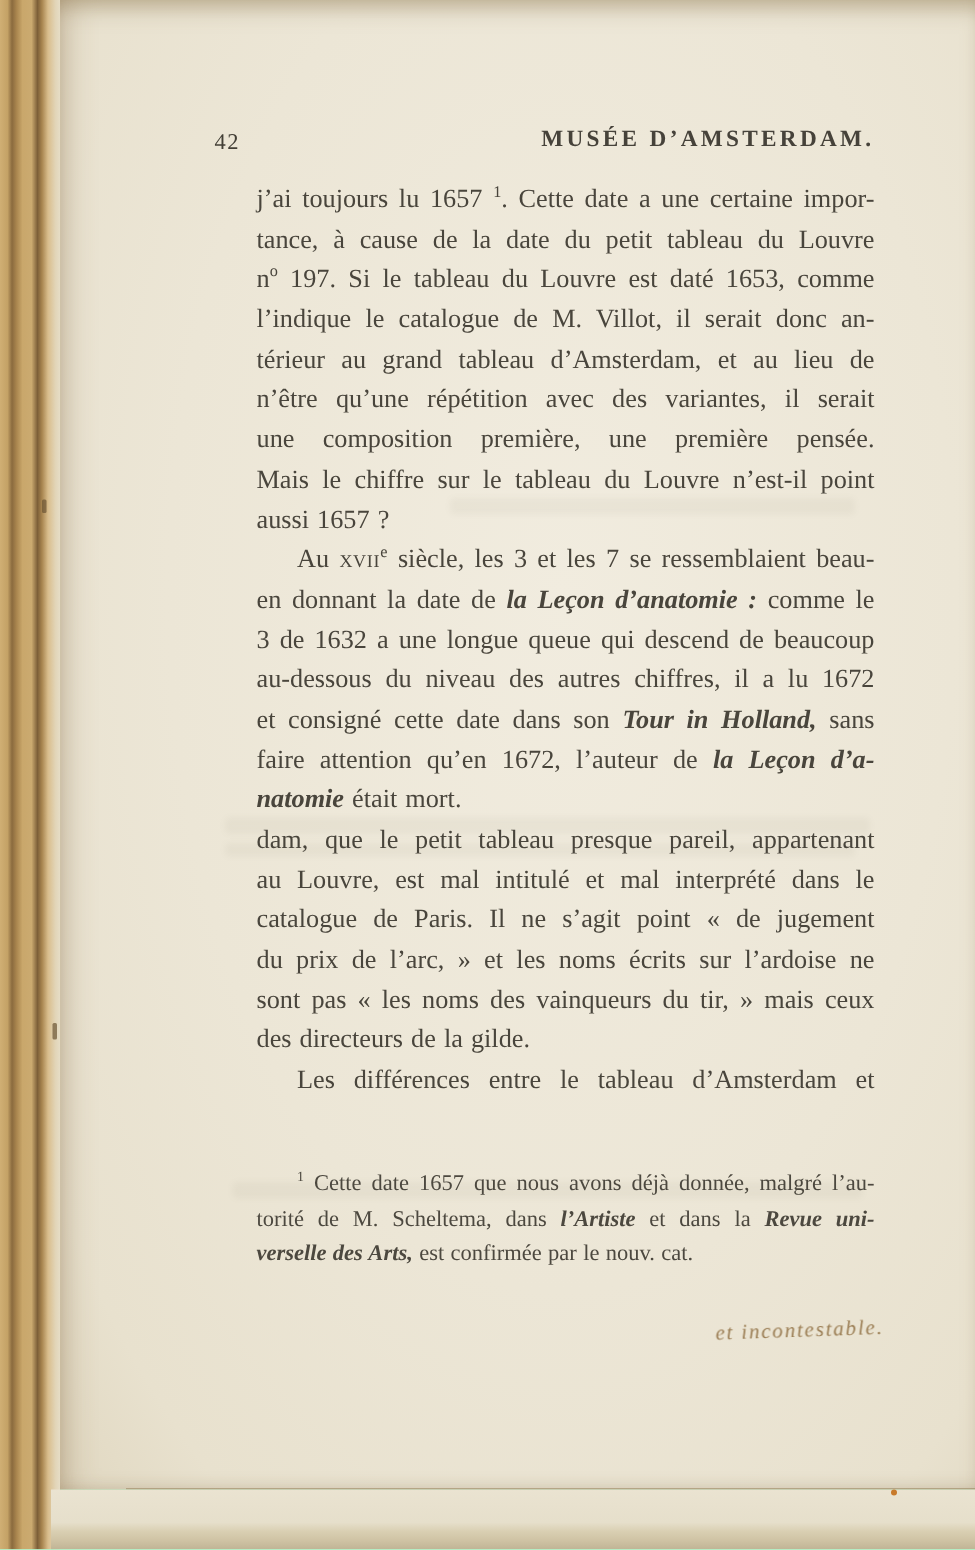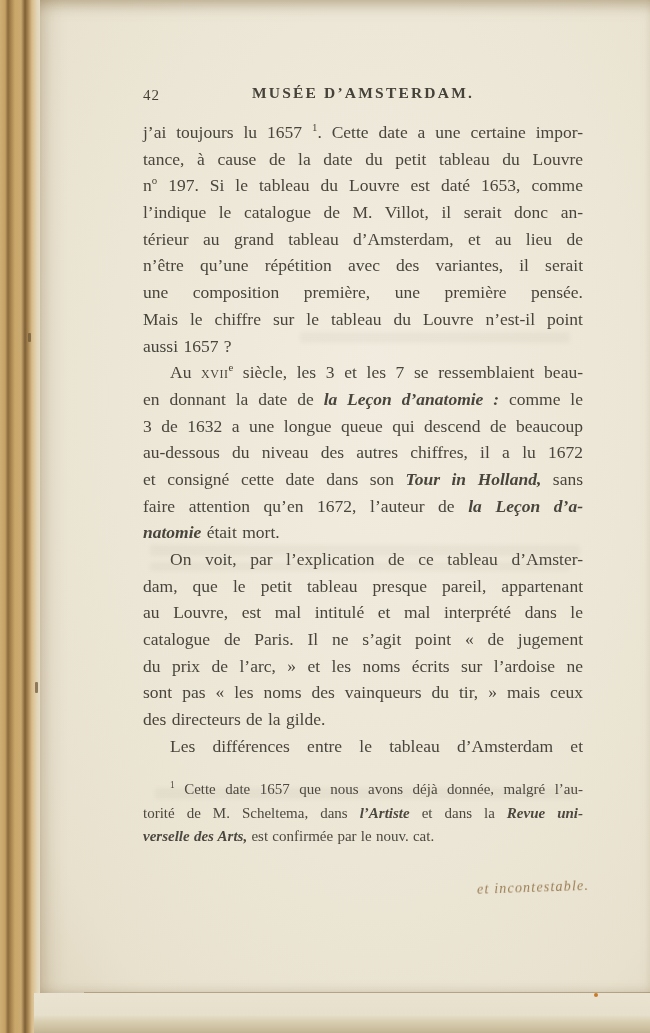--- a/index.html
+++ b/index.html
@@ -45,32 +45,33 @@
   
   #header-row{
     position:absolute;left:143px;top:84px;width:440px;height:22px;
     color:#433f36;
   }
   #page-number{
     position:absolute;left:0;top:3px;
     font-size:15px;letter-spacing:1px;
   }
   #running-title{
-    position:absolute;left:0;right:0;text-align:center;
+    position:absolute;left:0;right:0;text-align:right;
     font-size:15.5px;font-weight:bold;letter-spacing:2.2px;
     color:#46423a;
   }
   #body-text{
     position:absolute;left:143px;top:119px;width:440px;
     font-size:17.5px;color:#49453c;word-spacing:1px;
   }
   .tline{
     height:26.7px;line-height:26.7px;
     text-align:justify;text-align-last:justify;
     white-space:normal;
+    margin-left:28px;
   }
   .tlast{text-align-last:left;}
   .tindent{padding-left:27px;}
   #footnote{
     position:absolute;left:143px;top:778px;width:440px;
     font-size:15px;color:#4c483f;word-spacing:.5px;
   }
   #footnote .tline{height:23.5px;line-height:23.5px;}
   .it{font-style:italic;font-weight:bold;}
   .sc{font-variant:small-caps;letter-spacing:.5px;}
@@ -118,21 +119,20 @@
       <div class="tline"><span>une composition première, une première pensée.</span></div>
       <div class="tline"><span>Mais le chiffre sur le tableau du Louvre n’est-il point</span></div>
       <div class="tline tlast"><span>aussi 1657 ?</span></div>
       <div class="tline tindent"><span>Au </span><span class="sc">xvii</span><span class="sup">e</span><span> siècle, les 3 et les 7 se ressemblaient beau-</span></div>
       <div class="tline"><span>en donnant la date de </span><span class="it">la Leçon d’anatomie :</span><span> comme le</span></div>
       <div class="tline"><span>3 de 1632 a une longue queue qui descend de beaucoup</span></div>
       <div class="tline"><span>au-dessous du niveau des autres chiffres, il a lu 1672</span></div>
       <div class="tline"><span>et consigné cette date dans son </span><span class="it">Tour in Holland,</span><span> sans</span></div>
       <div class="tline"><span>faire attention qu’en 1672, l’auteur de </span><span class="it">la Leçon d’a-</span></div>
       <div class="tline tlast"><span class="it">natomie</span><span> était mort.</span></div>
-      <div class="tline tindent"><span>On voit, par l’explication de ce tableau d’Amster-</span></div>
       <div class="tline"><span>dam, que le petit tableau presque pareil, appartenant</span></div>
       <div class="tline"><span>au Louvre, est mal intitulé et mal interprété dans le</span></div>
       <div class="tline"><span>catalogue de Paris. Il ne s’agit point « de jugement</span></div>
       <div class="tline"><span>du prix de l’arc, » et les noms écrits sur l’ardoise ne</span></div>
       <div class="tline"><span>sont pas « les noms des vainqueurs du tir, » mais ceux</span></div>
       <div class="tline tlast"><span>des directeurs de la gilde.</span></div>
       <div class="tline tindent"><span>Les différences entre le tableau d’Amsterdam et</span></div>
     </div>
 
   <div id="footnote">

